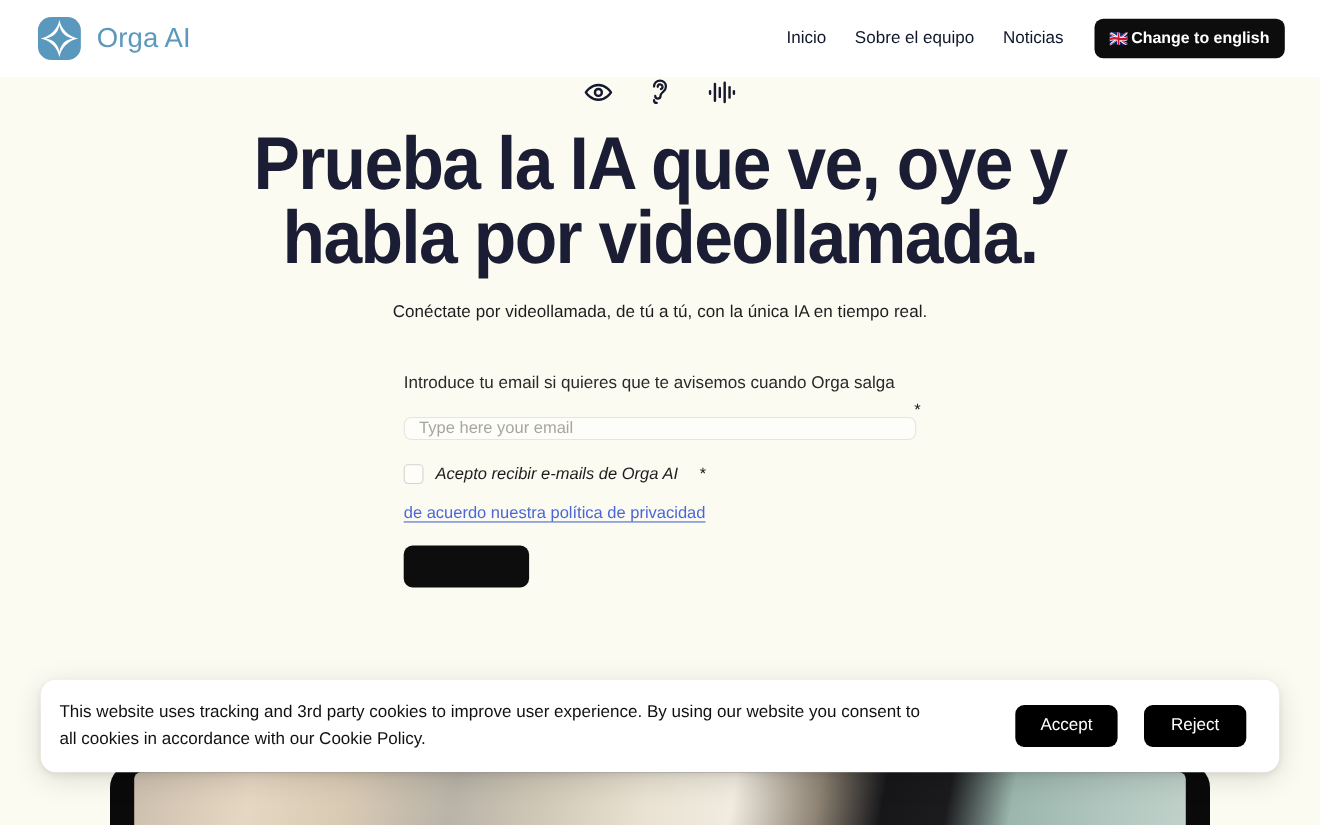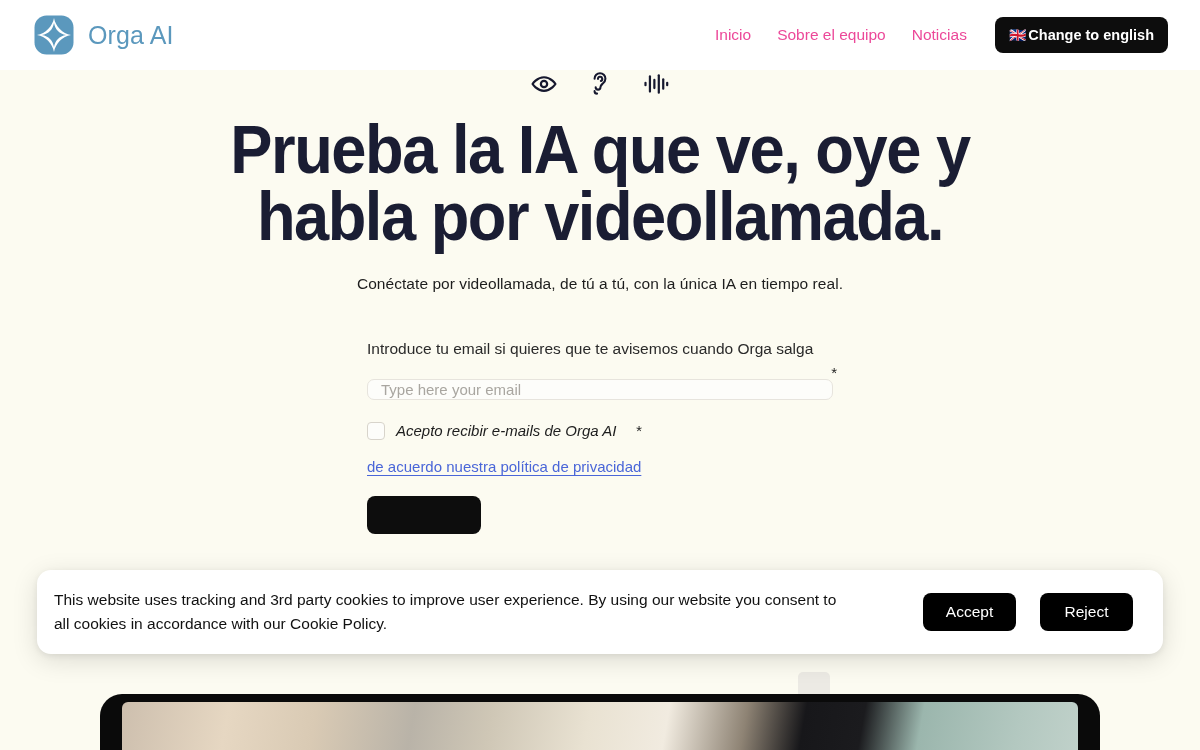--- a/index.html
+++ b/index.html
@@ -51,21 +51,21 @@
   }
 
   .nav {
     display: flex;
     align-items: center;
     gap: 26px;
   }
 
   .nav-link {
     font-size: 15.5px;
-    color: #ec4899;
+    color: #0f172a;
     text-decoration: none;
     white-space: nowrap;
   }
 
   .lang-button {
     background: #0d0d0d;
     color: #ffffff;
     border: none;
     border-radius: 8px;
     height: 36px;
@@ -255,21 +255,21 @@
         #b9b3a8 30%, #cfc7b6 38%, #e9e2d2 48%,
         #f1ebe0 56%, #8e8374 64%,
         #17171a 70%, #1b1b1e 76%,
         #9bb6ad 82%, #b3c8c0 92%, #c3d3cc 100%);
   }
 
   
   .cookie-banner {
     position: absolute;
     left: 37px;
-    top: 570px;
+    top: 618px;
     width: 1126px;
     height: 84px;
     background: #ffffff;
     border-radius: 14px;
     box-shadow: 0 6px 26px rgba(0,0,0,0.13), 0 2px 6px rgba(0,0,0,0.07);
     display: flex;
     align-items: center;
     justify-content: space-between;
     padding: 0 30px 0 17px;
     z-index: 20;

